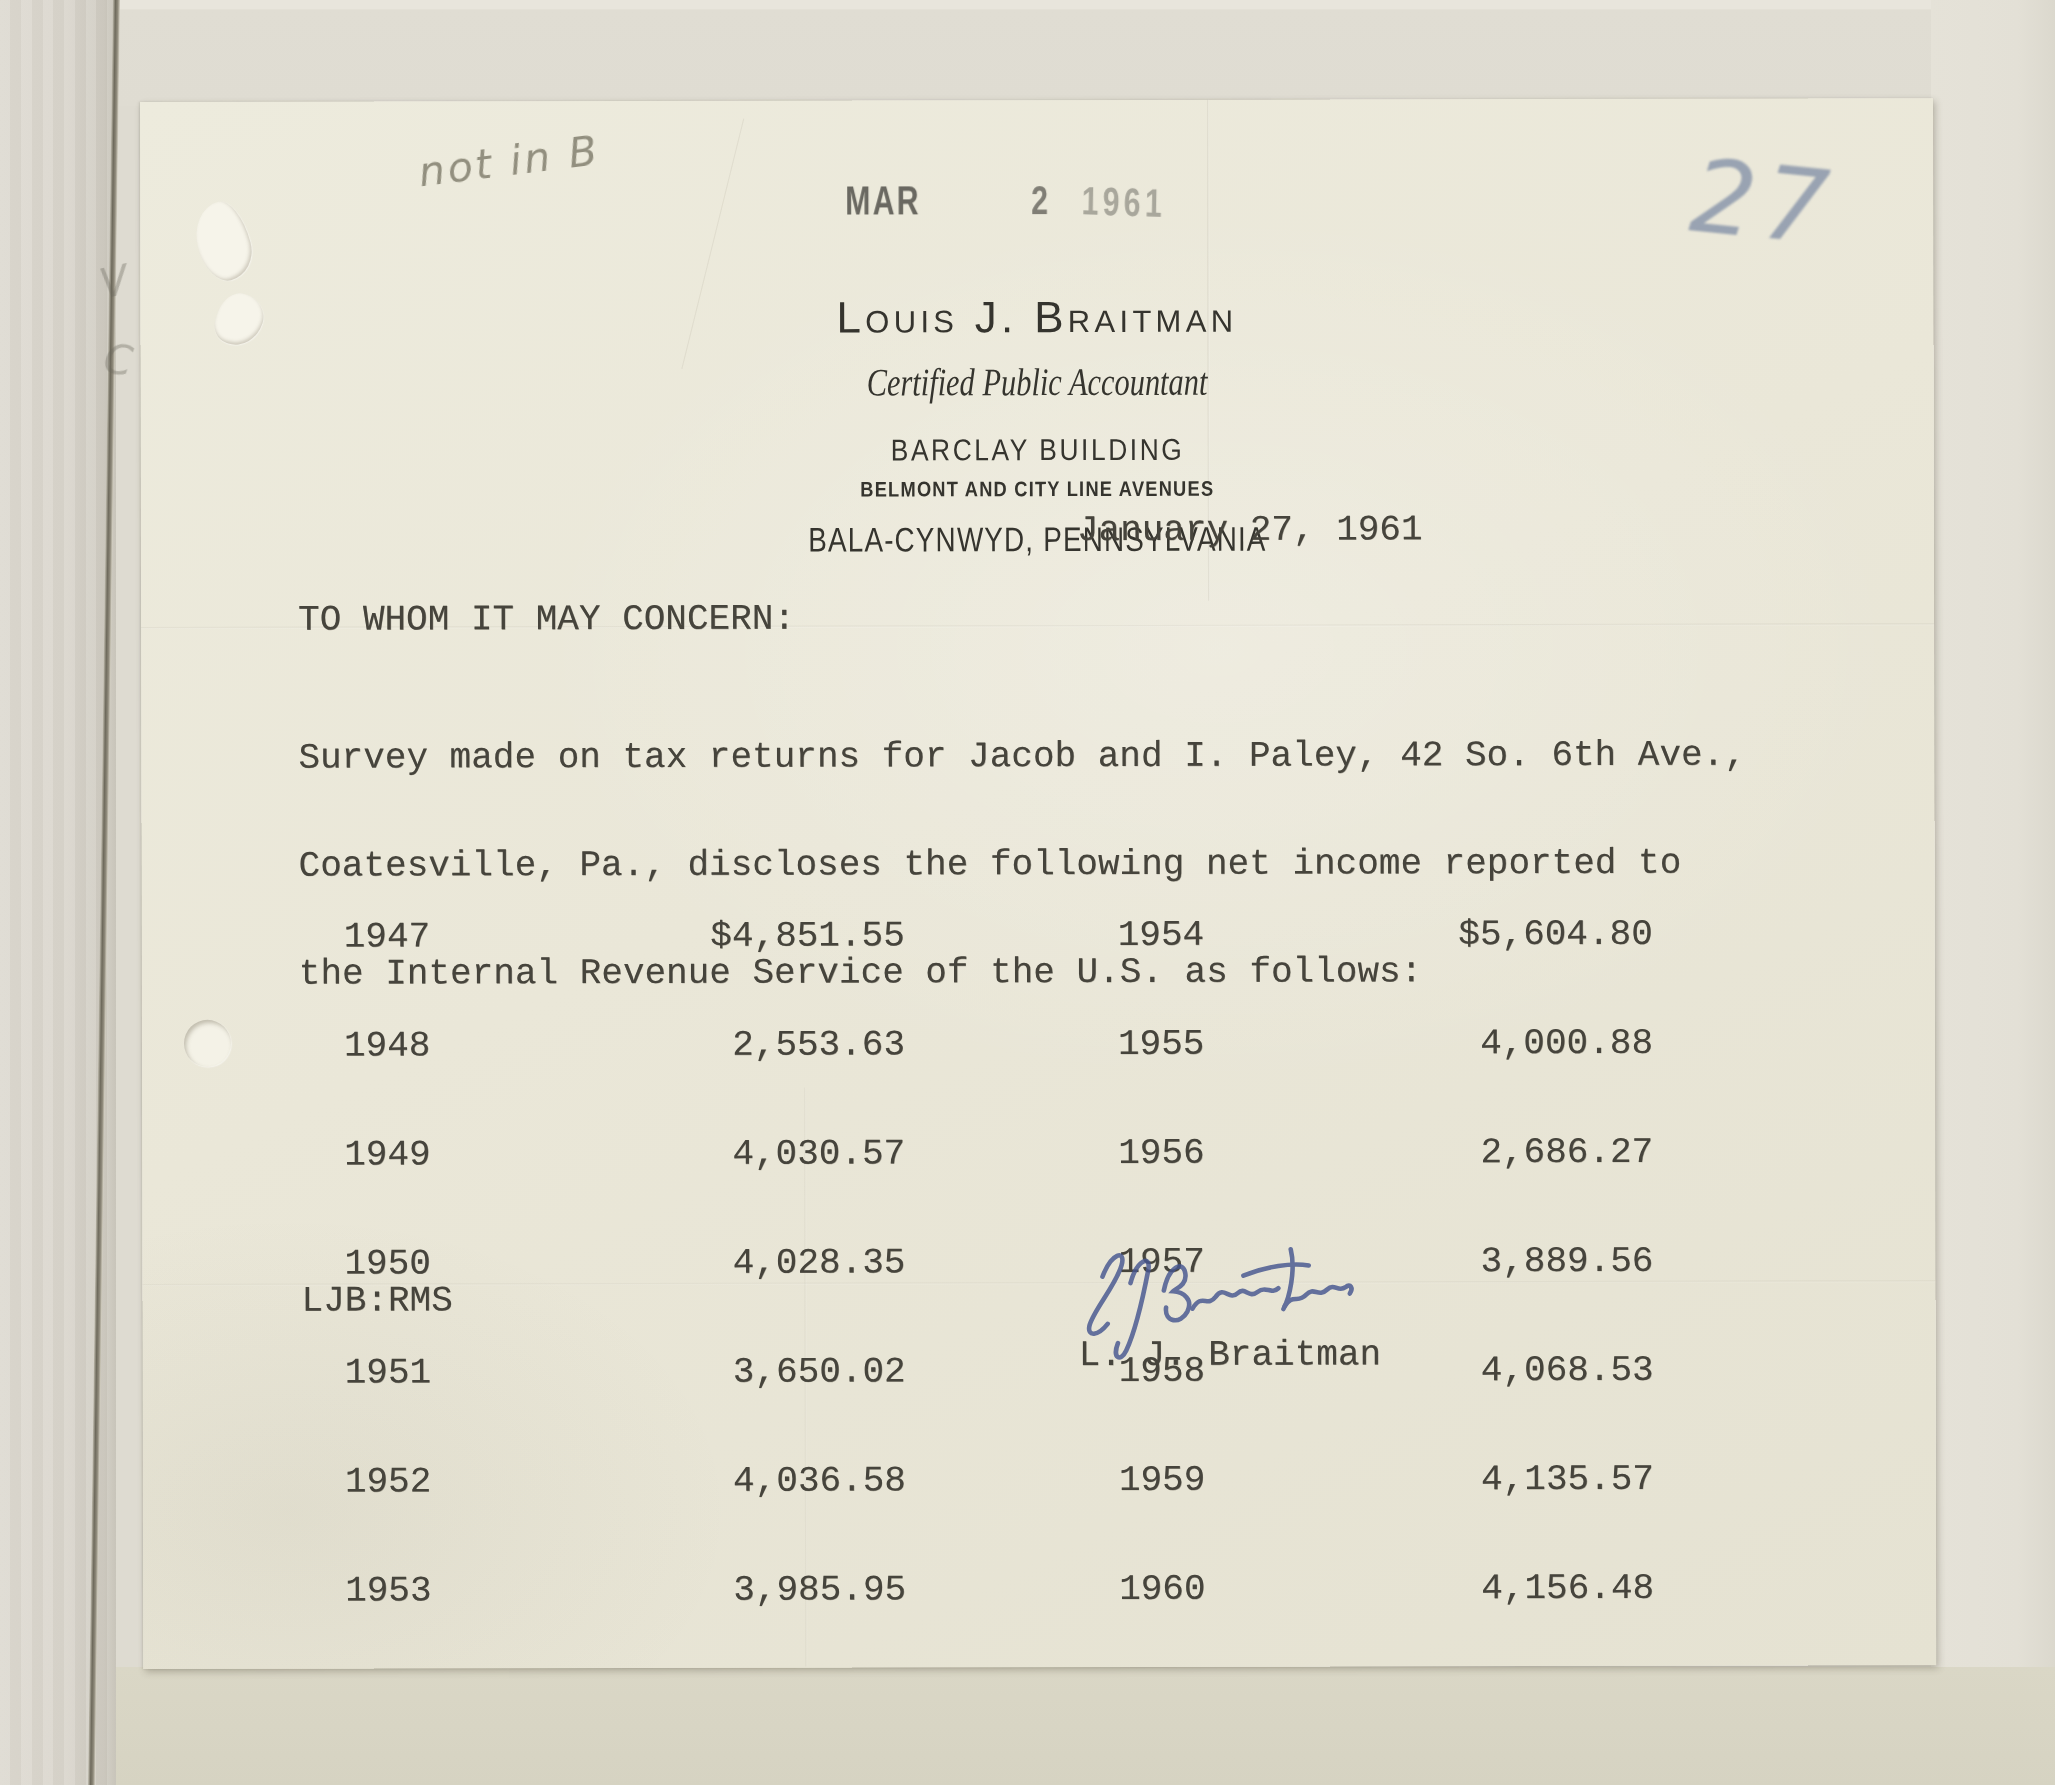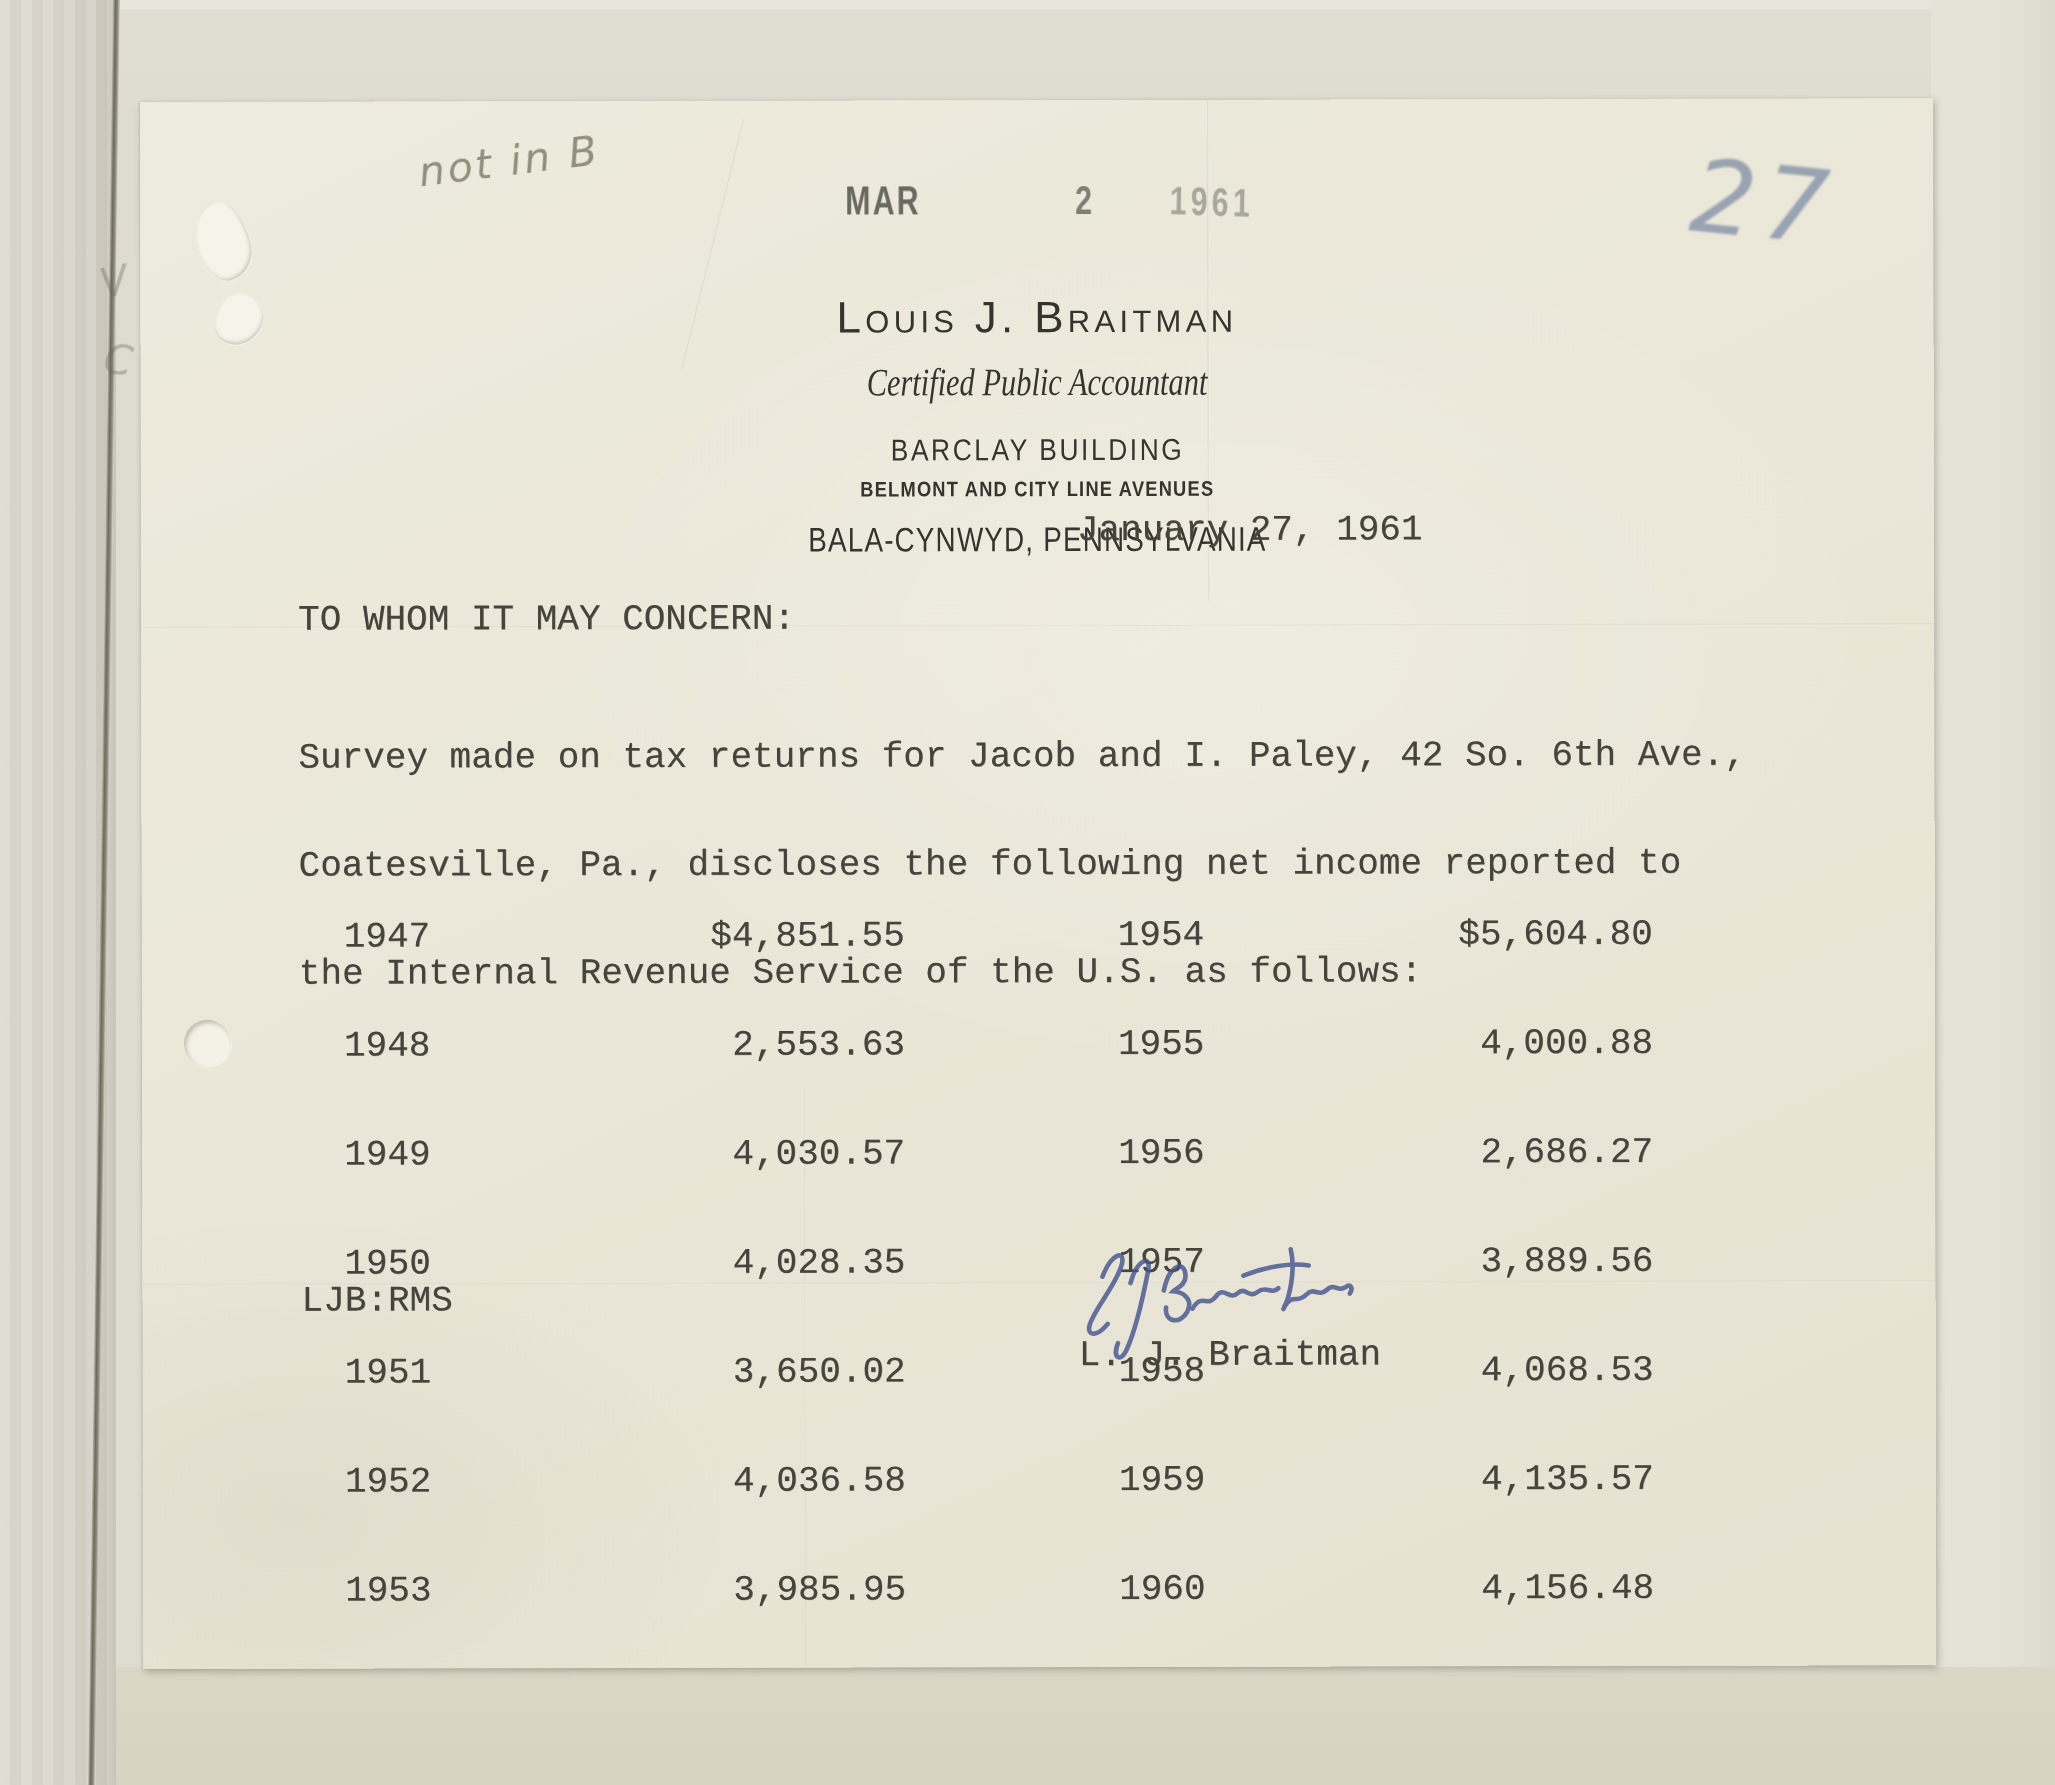--- a/index.html
+++ b/index.html
@@ -41,21 +41,21 @@
     box-shadow:inset -1.4px -2.1px 3.6px rgba(110,100,78,.28),0.7px 0.7px 1.4px rgba(255,255,255,.5);}
   .hole-punch{position:absolute;left:42px;top:918px;width:47px;height:47px;border-radius:50%;
     background:#f4f2e7;box-shadow:inset 2.1px 2.9px 4.3px rgba(100,92,70,.35),0.7px 0.7px 1.4px rgba(255,255,255,.6);}
 
   
   .pencil-note{position:absolute;left:278px;top:36px;font-family:"DejaVu Sans",sans-serif;
     font-style:italic;font-size:41px;letter-spacing:2.9px;color:#83806f;opacity:.85;
     transform:rotate(-7deg);filter:blur(0.4px);}
   .stamp{position:absolute;left:705px;top:77px;display:flex;align-items:flex-start;
     font-family:"Liberation Sans",sans-serif;font-weight:bold;font-size:41px;
-    color:#4d4c46;filter:blur(0.3px);white-space:nowrap;gap:44px;}
+    color:#4d4c46;filter:blur(0.3px);white-space:nowrap;}
   .stamp span{display:inline-block;transform:scale(.74,.97);transform-origin:left bottom;letter-spacing:2.9px;}
   .stamp .s-month{opacity:.82;}
   .stamp .s-day{margin-left:84px;opacity:.68;}
   .stamp .s-year{margin-left:24px;opacity:.42;letter-spacing:5.7px;transform:scale(.74,.97) rotate(1.5deg);}
   .blue-page-num{position:absolute;left:1551px;top:44px;font-family:"DejaVu Sans",sans-serif;
     font-style:italic;font-size:102px;letter-spacing:7.2px;color:rgba(98,116,152,.60);
     transform:rotate(6deg);filter:blur(0.8px);}
 
   
   .lh-line{position:absolute;left:0;width:100%;text-align:center;color:#35342e;line-height:1;}

